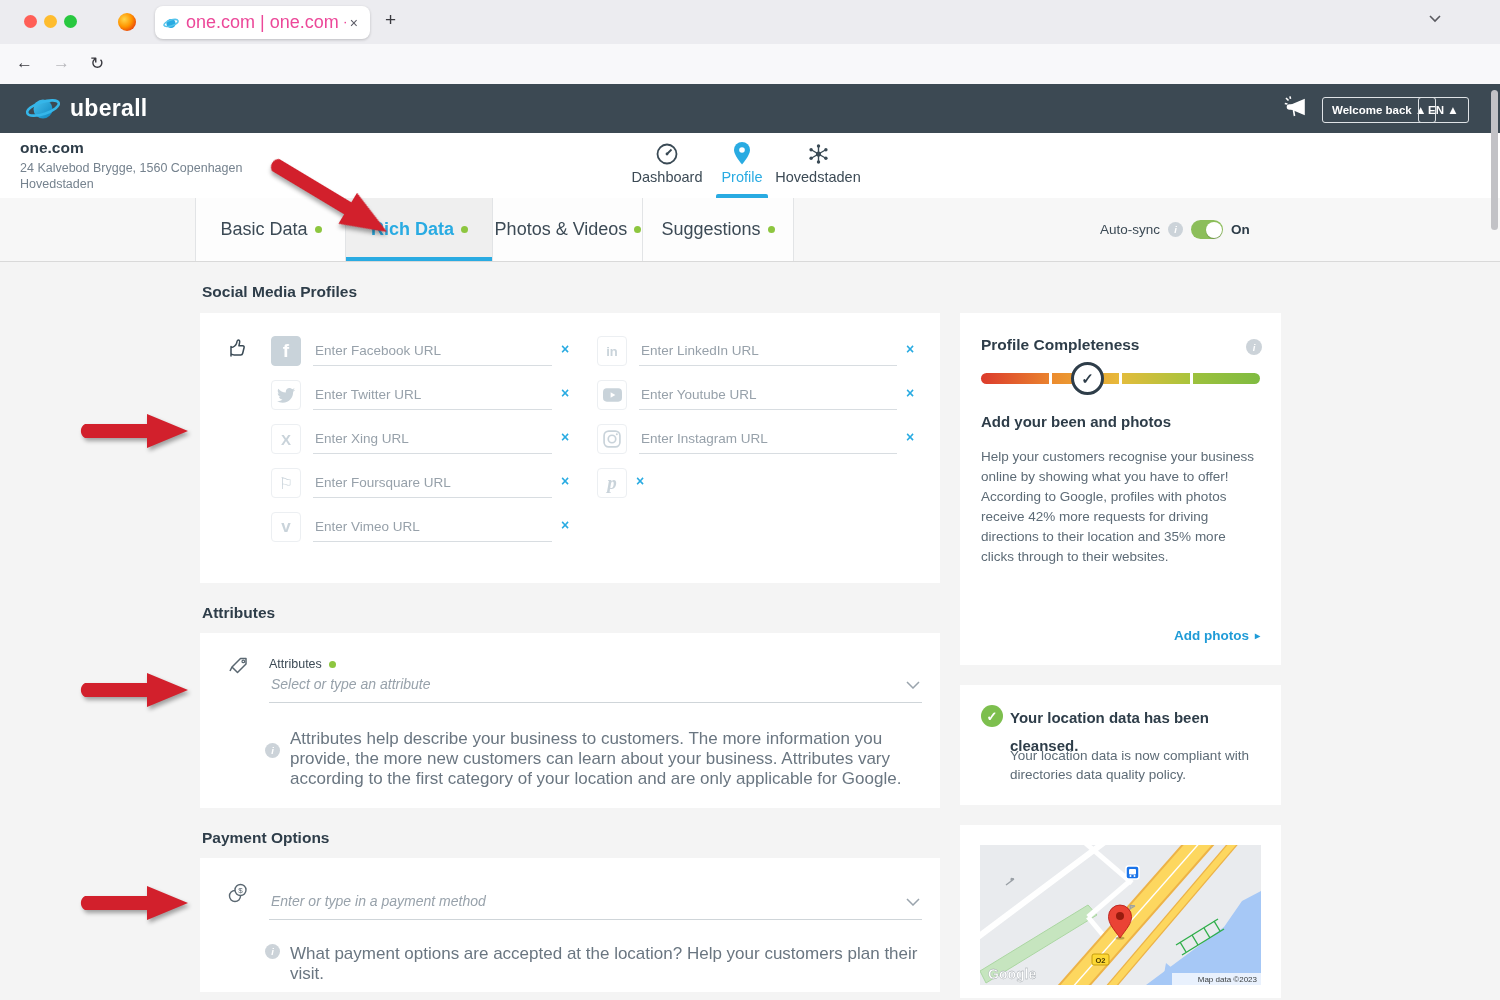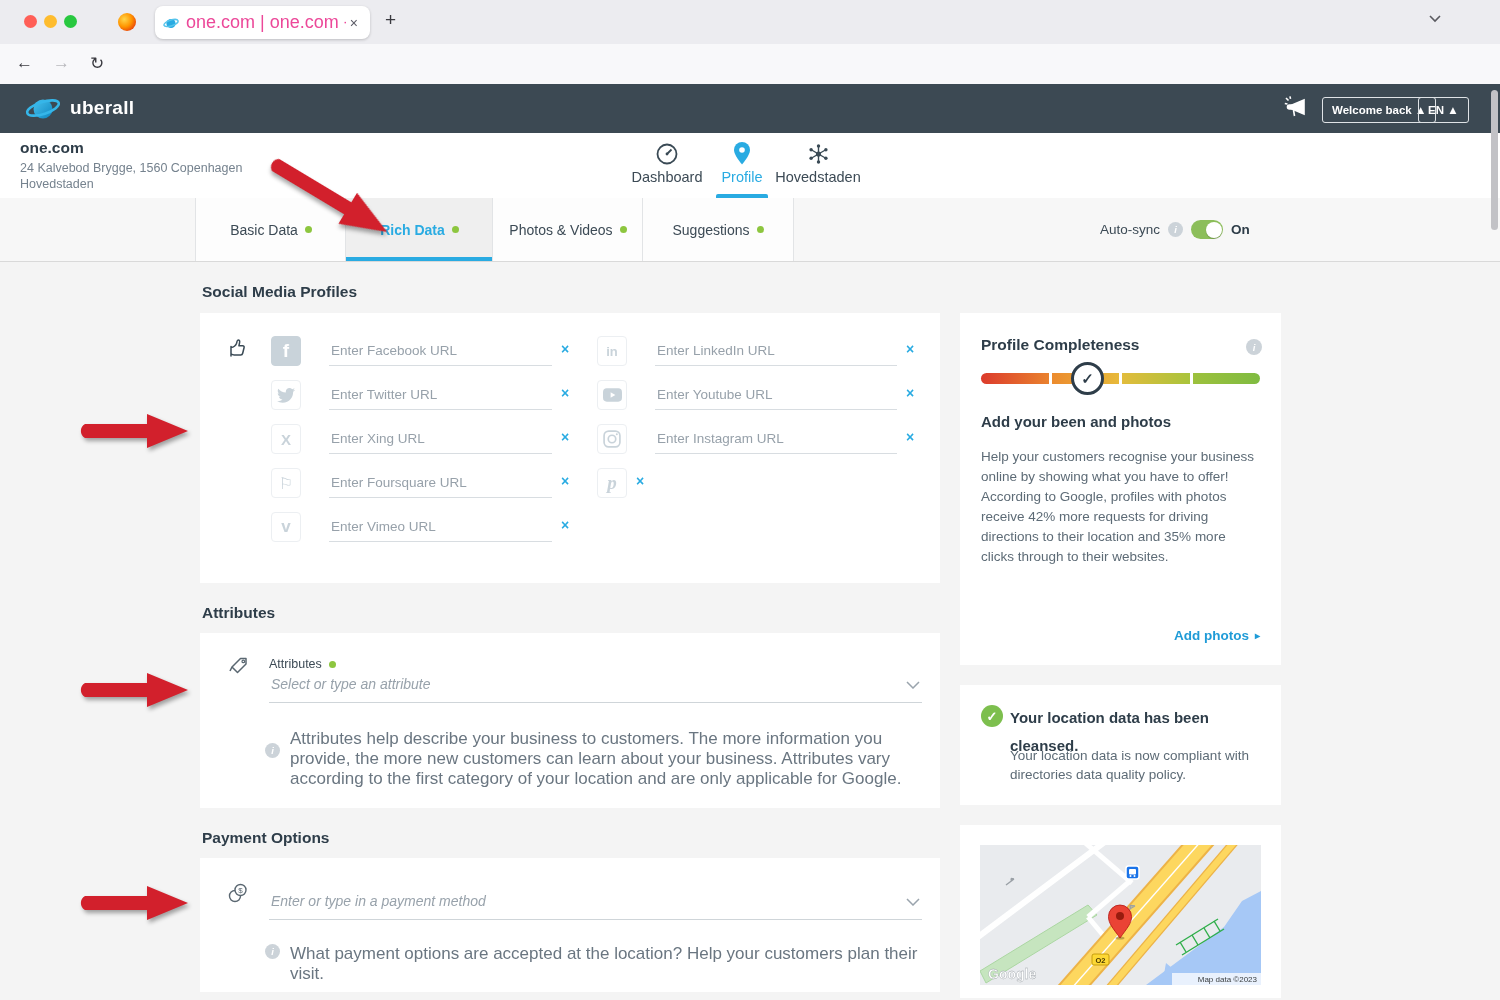--- a/index.html
+++ b/index.html
@@ -24,39 +24,39 @@
   .urlfield{position:absolute;left:230px;top:50px;width:965px;height:29px;background:#f0f0f4;border-radius:6px;
             display:flex;align-items:center;padding:0 10px;box-sizing:border-box;gap:9px;}
   .urltext{font-size:13px;white-space:nowrap;overflow:hidden;}
   .urltext .dim{color:#69696f;} .urltext .dom{color:#0c0c0d;font-weight:bold;} .urltext .path{color:#55555c;}
   .star{margin-left:auto;font-size:15px;color:#5a5a60;cursor:pointer;}
   .hamb{position:absolute;left:1468px;top:53px;font-size:17px;color:#3a3a40;cursor:pointer;}
 
   
   .appheader{position:absolute;left:0;top:84px;width:1500px;height:49px;background:#3c4953;}
   .brand{position:absolute;left:24px;top:7px;display:flex;align-items:center;gap:6px;}
-  .brandname{color:#fff;font-size:19px;font-weight:bold;letter-spacing:.3px;}
+  .brandname{color:#fff;font-size:23px;font-weight:bold;letter-spacing:.3px;}
   .hdrbtn{position:absolute;top:97px;height:24px;border:1px solid #dfe3e6;border-radius:3px;color:#fff;
           font-size:11.5px;font-weight:bold;display:flex;align-items:center;padding:0 9px;cursor:pointer;background:transparent;}
   .mega{position:absolute;left:1284px;top:96px;cursor:pointer;}
 
   
   .lochdr{position:absolute;left:0;top:133px;width:1500px;height:65px;background:#fff;border-bottom:1px solid #e3e3e3;}
   .locname{position:absolute;left:20px;top:6px;font-size:15.5px;font-weight:bold;color:#2e3d49;}
   .locaddr{position:absolute;left:20px;top:27px;font-size:12.5px;color:#75828e;line-height:16px;}
   .navitem{position:absolute;top:7px;height:58px;text-align:center;cursor:pointer;}
   .navitem .ic{height:26px;display:flex;align-items:flex-end;justify-content:center;}
   .navitem .lb{font-size:14.5px;color:#3c4a55;margin-top:3px;}
   .navitem.active .lb{color:#29abe2;}
   .nav-underline{position:absolute;left:50%;transform:translateX(-50%);bottom:0;width:52px;height:4px;background:#29abe2;border-radius:2px 2px 0 0;}
 
   
   .subtabs{position:absolute;left:0;top:198px;width:1500px;height:64px;background:#f7f7f7;border-bottom:1px solid #d9d9d9;box-sizing:border-box;}
   .stab{position:absolute;top:0;height:63px;background:#fdfdfd;border-left:1px solid #e2e4e6;display:flex;align-items:center;justify-content:center;
-        font-size:14px;color:#3c4a55;cursor:pointer;gap:7px;}
+        font-size:18px;color:#3c4a55;cursor:pointer;gap:7px;}
   .stab.active{background:#efefef;color:#29abe2;font-weight:bold;}
   .stab .gdot{width:7px;height:7px;border-radius:50%;background:#8dc63f;}
   .stab-underline{position:absolute;left:0;bottom:0;width:100%;height:4px;background:#29abe2;}
   .autosync{position:absolute;top:0;left:1100px;width:190px;height:63px;display:flex;align-items:center;gap:8px;}
   .autosync .lbl{font-size:13.5px;color:#3c4a55;}
   .infodot{width:15px;height:15px;border-radius:50%;background:#ccd3d9;color:#fff;font-size:9.5px;font-weight:bold;
            display:inline-flex;align-items:center;justify-content:center;font-style:italic;flex:0 0 auto;}
   .toggle{width:32px;height:19px;border-radius:10px;background:#8cbe5a;position:relative;cursor:pointer;flex:0 0 auto;}
   .toggle .knob{position:absolute;right:1.5px;top:1.5px;width:16px;height:16px;border-radius:50%;background:#fff;box-shadow:0 1px 1px rgba(0,0,0,.2);}
   .autosync .state{font-size:13.5px;font-weight:bold;color:#2e3d49;}
@@ -67,21 +67,21 @@
 
   .social-col{position:absolute;display:flex;flex-direction:column;}
   .srow{display:flex;align-items:flex-end;height:44px;}
   .sicon{width:30px;height:30px;flex:0 0 30px;border:1px solid #eceff2;border-radius:4px;background:#fff;color:#c9d3da;
          display:flex;align-items:center;justify-content:center;box-sizing:border-box;font-weight:bold;font-size:15px;}
   .sicon.fb{background:#c9d3da;border-color:#c9d3da;color:#fff;font-size:19px;}
   .sicon.pin-p{font-family:"Liberation Serif",serif;font-style:italic;font-size:19px;}
   .sicon.vim{font-size:17px;text-transform:lowercase;}
   .sicon.lin{font-size:13px;font-weight:bold;text-transform:lowercase;}
   .sicon.fsq{font-size:16px;font-weight:normal;}
-  .sinput{flex:1;margin-left:28px;border-bottom:1px solid #d8dde1;height:30px;display:flex;align-items:flex-end;}
+  .sinput{flex:1;margin-left:12px;border-bottom:1px solid #d8dde1;height:30px;display:flex;align-items:flex-end;}
   .sinput input{border:0;outline:0;background:transparent;width:100%;font:13.5px "Liberation Sans",sans-serif;color:#3c4a55;padding:0 0 7px 2px;}
   input::placeholder{color:#97a1aa;opacity:1;font-style:normal;}
   .sel input::placeholder{font-style:italic;color:#98a2ab;}
   .sremove{flex:0 0 26px;text-align:center;color:#29abe2;font-size:14px;font-weight:bold;padding-bottom:9px;cursor:pointer;}
 
   .fieldlabel{font-size:12.5px;color:#3c4a55;display:flex;align-items:center;gap:7px;}
   .fieldlabel .gdot{width:7px;height:7px;border-radius:50%;background:#8dc63f;}
   .sel{position:absolute;border-bottom:1px solid #cfd5d9;display:flex;align-items:center;}
   .sel input{border:0;outline:0;background:transparent;flex:1;font:14px "Liberation Sans",sans-serif;color:#3c4a55;padding:0 0 9px 2px;}
   .sel .chev{padding:0 2px 9px 8px;cursor:pointer;}

